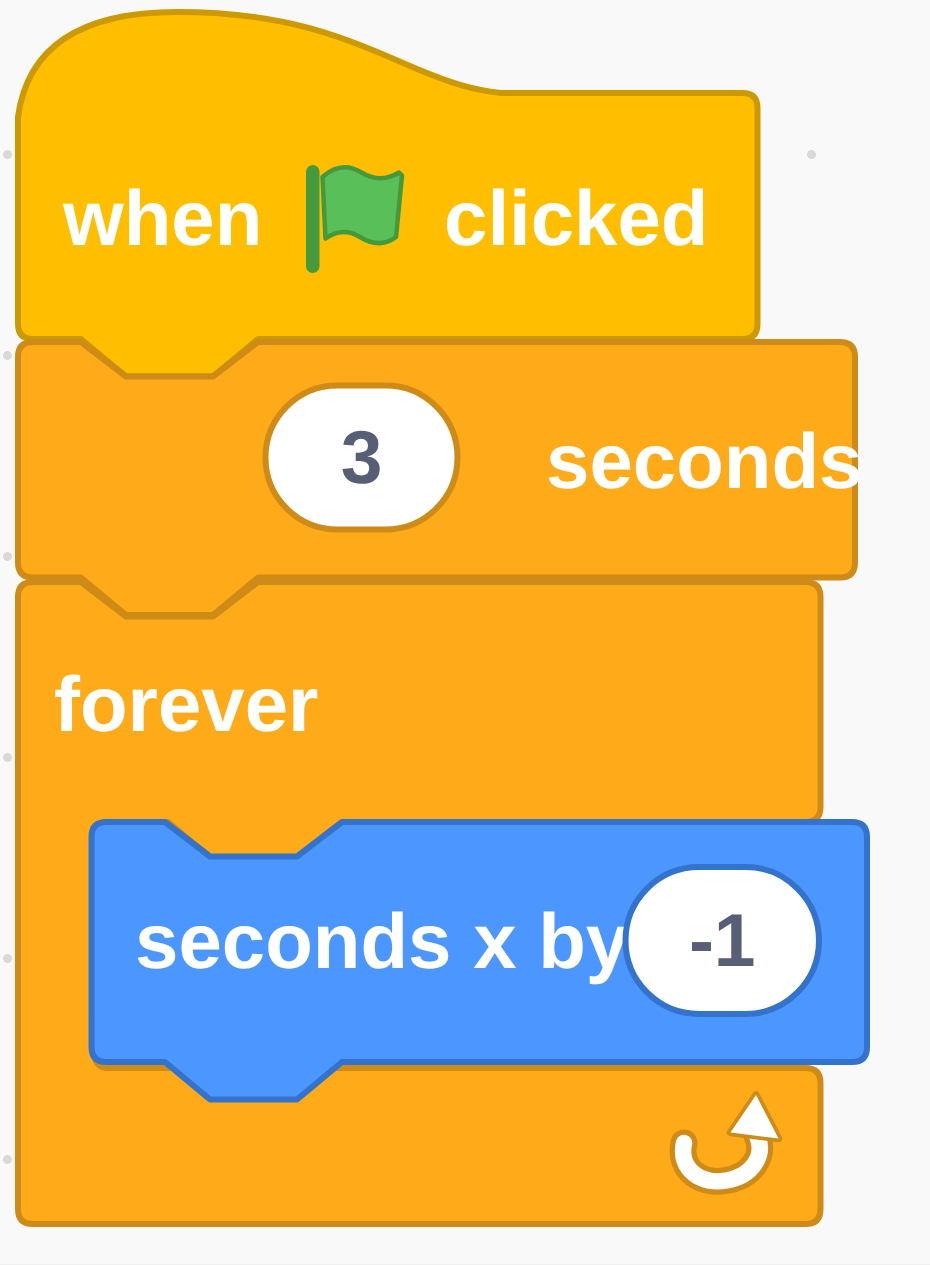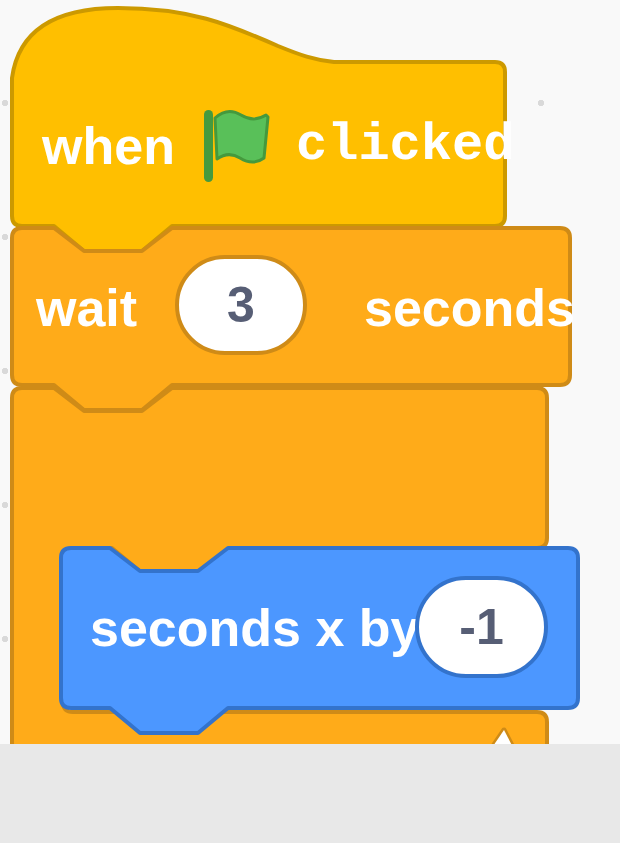--- a/index.html
+++ b/index.html
@@ -1,18 +1,18 @@
 <!DOCTYPE html>
 <html><head>
 <meta charset="utf-8">
 <style>
   html,body{margin:0;padding:0;background:#e8e8e8;}
   #workspace{
     position:relative;
-    width:620px;height:744px;
+    width:620px;height:843px;
     overflow:hidden;
     background-color:#F9F9F9;
     background-image:radial-gradient(circle 3px, #d9d9d9 97%, rgba(0,0,0,0) 100%);
     background-size:134px 134px;
     background-position:-62px 36px;
     font-family:"Liberation Sans", sans-serif;
   }
   .block-svg{position:absolute;overflow:visible;}
   .blk-label{
     position:absolute;
@@ -35,21 +35,21 @@
   }
   .num-input.orange-border{border:4px solid #CF8B17;}
   .num-input.blue-border{border:4px solid #3373CC;}
   .icon-box{position:absolute;z-index:6;}
   #hat-svg   {left:8px;  top:2px;   width:504px; height:256px;}
   #wait-svg  {left:8px;  top:222px; width:566px; height:196px;}
   #forever-svg{left:8px; top:384px; width:544px; height:436px;}
   #change-svg{left:55px; top:544px; width:532px; height:196px;}
   #lbl-when    {left:42px;  top:116px;}
   #flag-icon   {left:202px; top:106px; width:72px; height:78px;}
-  #lbl-clicked {left:296px; top:116px;font-family:Liberation Mono, monospace;}
+  #lbl-clicked {left:296px; top:116px;}
   #lbl-wait    {left:36px;  top:278px;}
   #input-wait  {left:175px; top:255px; width:132px; height:100px;}
   #lbl-seconds {left:340px; top:278px;margin-left:24px;}
   #lbl-forever {left:36px;  top:440px;}
   #lbl-change  {left:90px;  top:598px;}
   #input-change{left:415px; top:576px; width:133px; height:102px;}
   #loop-arrow  {left:444px; top:724px; width:80px; height:76px;}
 </style>
 </head>
 <body>
@@ -111,28 +111,28 @@
              C 47 14 56 14 64 9
              L 66 11
              L 62 52
              C 54 58 46 57 38 52
              C 30 47 22 48 15 53
              Z" stroke-width="3" stroke-linejoin="round" fill="#59C059" stroke="#45993D"></path>
   </svg>
 
   <span id="lbl-clicked" class="blk-label">clicked</span>
 
-  <span id="lbl-wait" class="blk-label">wait</span>
 
   <div id="input-wait" class="num-input orange-border">
     <span>3</span>
   </div>
 
   <span id="lbl-seconds" class="blk-label">seconds</span>
 
+  <span id="lbl-forever" class="blk-label">forever</span>
 
   <span id="lbl-change" class="blk-label">seconds x by</span>
 
   <div id="input-change" class="num-input blue-border">
     <span>-1</span>
   </div>
 
   <svg id="loop-arrow" class="icon-box" viewBox="0 0 80 76">
     <path d="M 12 38 C 8 56 24 66 40 63 C 58 60 66 46 61 34" fill="none" stroke="#CF8B17" stroke-width="18" stroke-linecap="round"></path>
     <path d="M 12 38 C 8 56 24 66 40 63 C 58 60 66 46 61 34" fill="none" stroke-width="11" stroke-linecap="round" stroke="#FFFFFF"></path>

